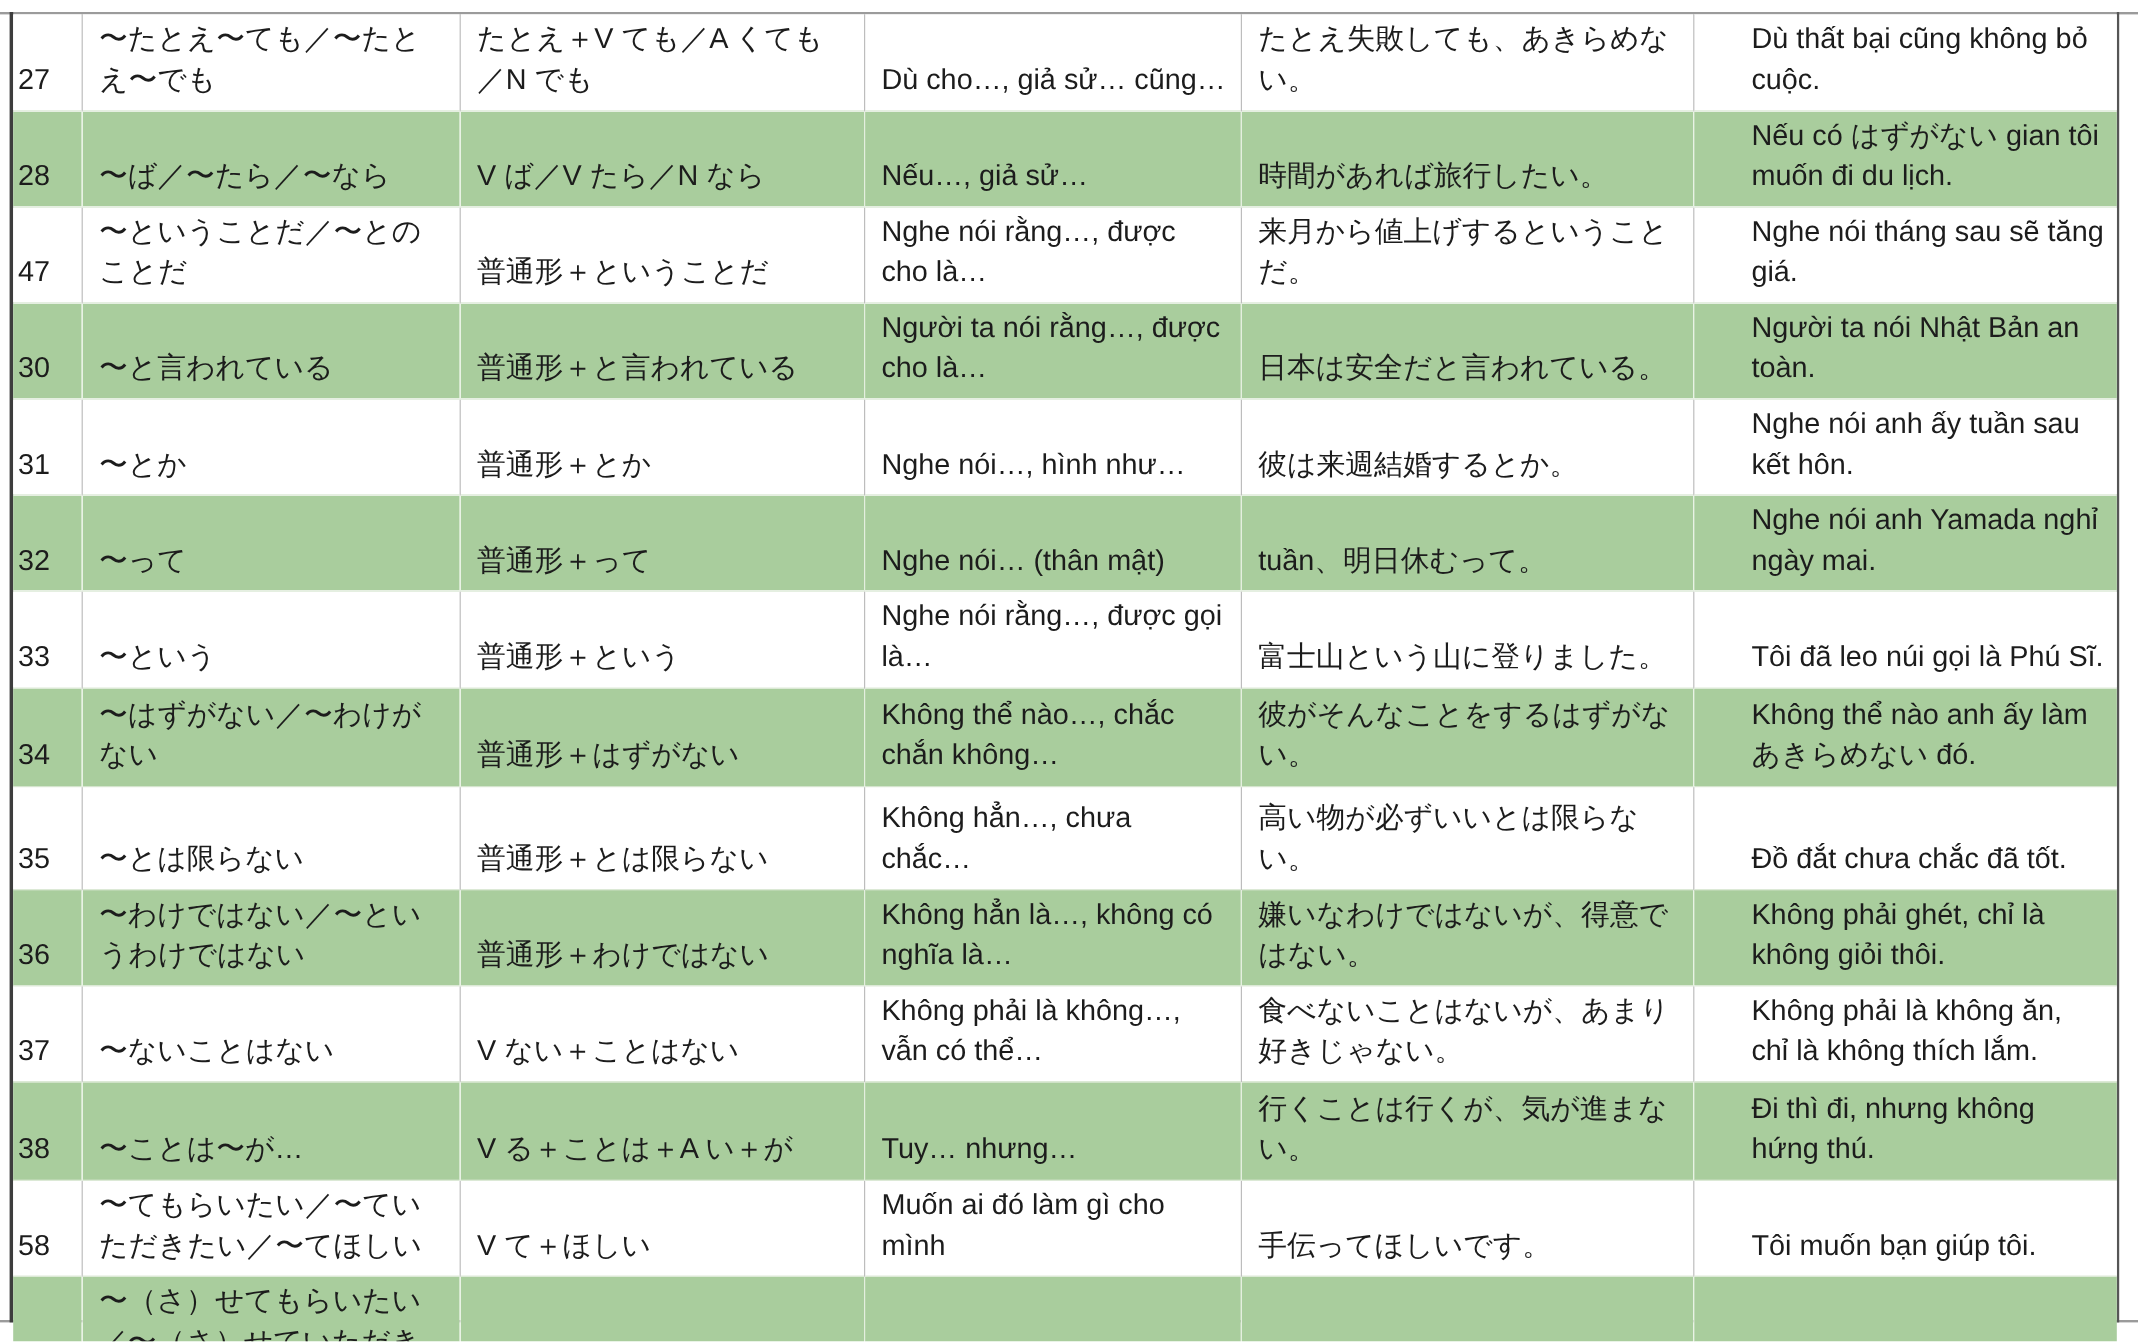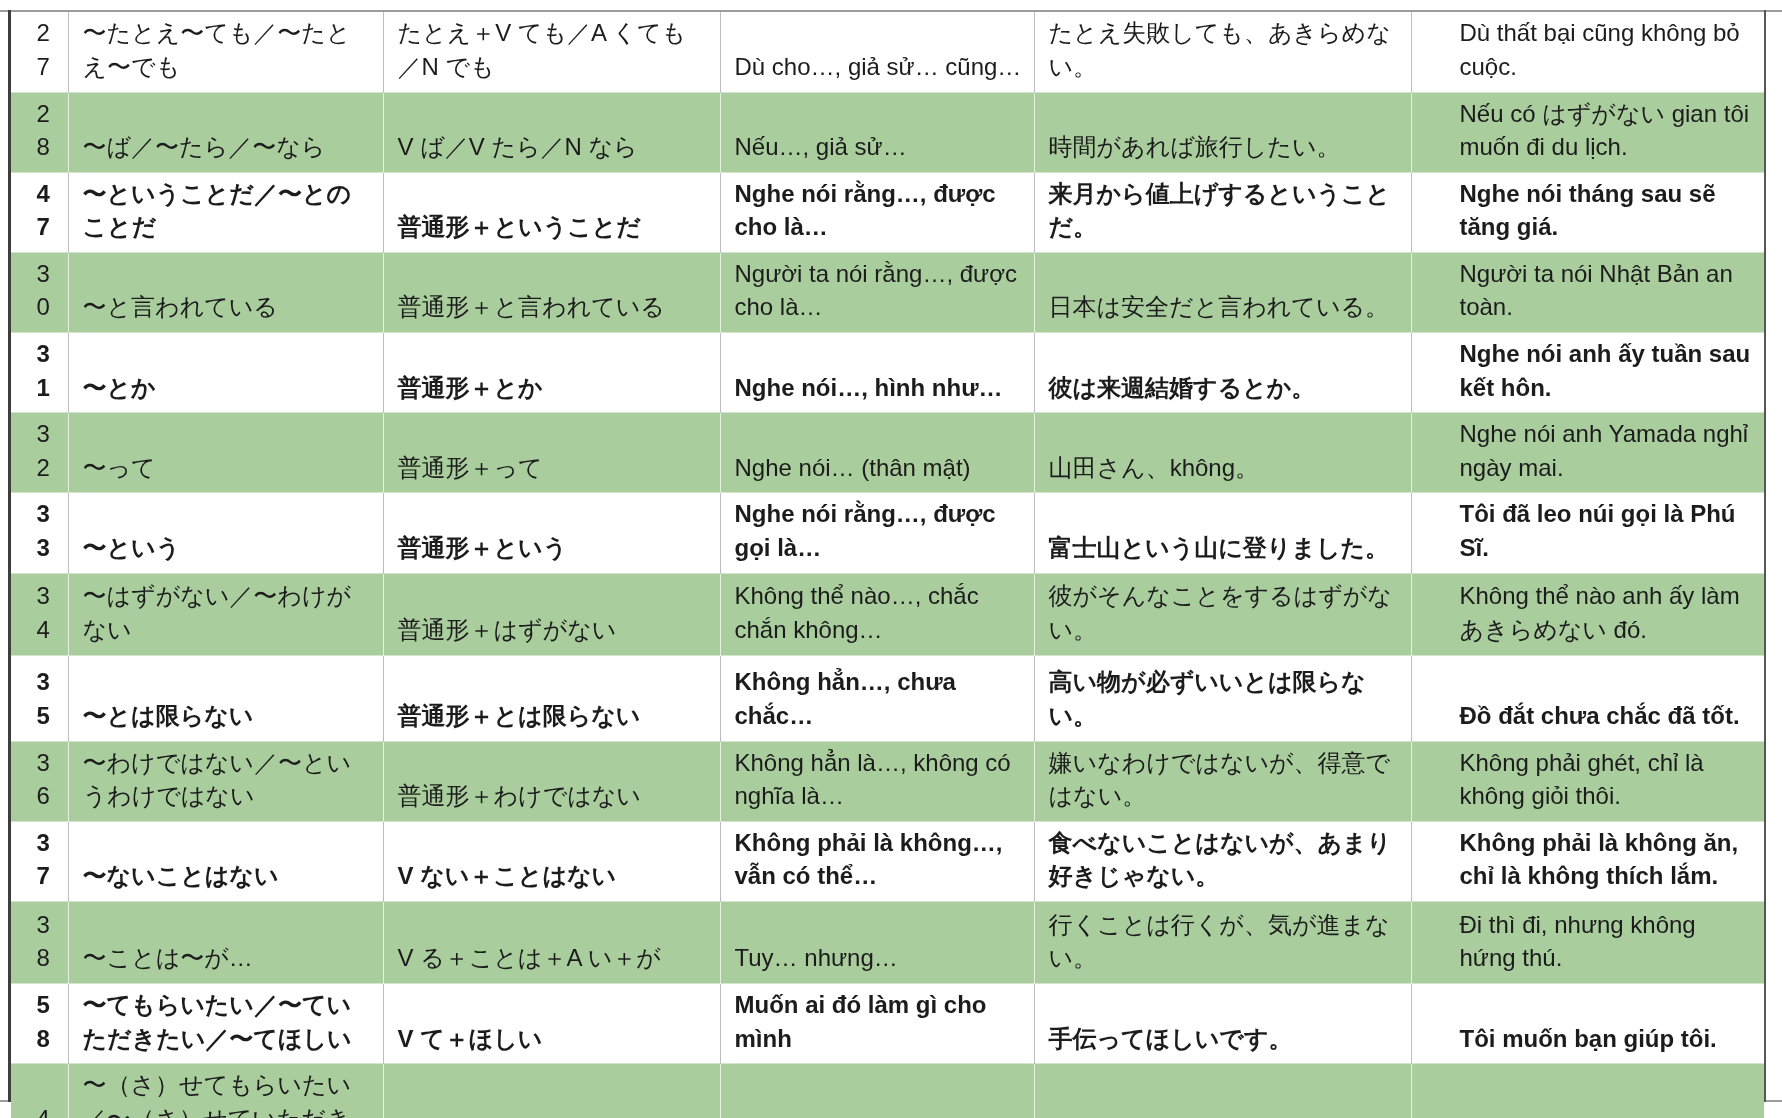--- a/index.html
+++ b/index.html
@@ -29,23 +29,23 @@
     padding:4px 10px 8px 14px;
     font-size:24px;
     line-height:1.40;
     border-right:1px solid #bdbdbd;
     border-top:1px solid #cfcfcf;
     word-break:break-word;
     overflow:hidden;
   }
   tr:first-child td{border-top:none;}
   td:last-child{border-right:none;padding-left:48px;}
-  td.cell-no{text-align:center;padding-right:12px;padding-left:20px;}
+  td.cell-no{text-align:left;padding-right:12px;padding-left:4px;}
   tr.shaded td{border-right-color:#e4efdf;border-top-color:#d4e4cd;}
-  tr.shaded + tr td{border-top-color:#d4e4cd;font-weight:bold;}
+  tr.shaded + tr td{border-top-color:#d4e4cd;}
 
   
   tr:nth-child(1){height:80px;}
   tr:nth-child(2){height:64px;}
   tr:nth-child(3){height:80px;}
   tr:nth-child(4){height:64px;}
   tr:nth-child(5){height:72px;}
   tr:nth-child(6){height:78px;}
   tr:nth-child(7){height:76px;}
   tr:nth-child(8){height:82px;}
@@ -120,21 +120,21 @@
           <td class="cell-formation">普通形＋とか</td>
           <td class="cell-meaning">Nghe nói…, hình như…</td>
           <td class="cell-example">彼は来週結婚するとか。</td>
           <td class="cell-translation">Nghe nói anh ấy tuần sau kết hôn.</td>
         </tr>
         <tr class="shaded" style="background: rgb(169, 205, 157);">
           <td class="cell-no">32</td>
           <td class="cell-pattern">〜って</td>
           <td class="cell-formation">普通形＋って</td>
           <td class="cell-meaning">Nghe nói… (thân mật)</td>
-          <td class="cell-example">山田さん、không。</td>
+          <td class="cell-example">tuần、明日休むって。</td>
           <td class="cell-translation">Nghe nói anh Yamada nghỉ ngày mai.</td>
         </tr>
         <tr style="background: rgb(255, 255, 255);">
           <td class="cell-no">33</td>
           <td class="cell-pattern">〜という</td>
           <td class="cell-formation">普通形＋という</td>
           <td class="cell-meaning">Nghe nói rằng…, được gọi là…</td>
           <td class="cell-example">富士山という山に登りました。</td>
           <td class="cell-translation">Tôi đã leo núi gọi là Phú Sĩ.</td>
         </tr>

